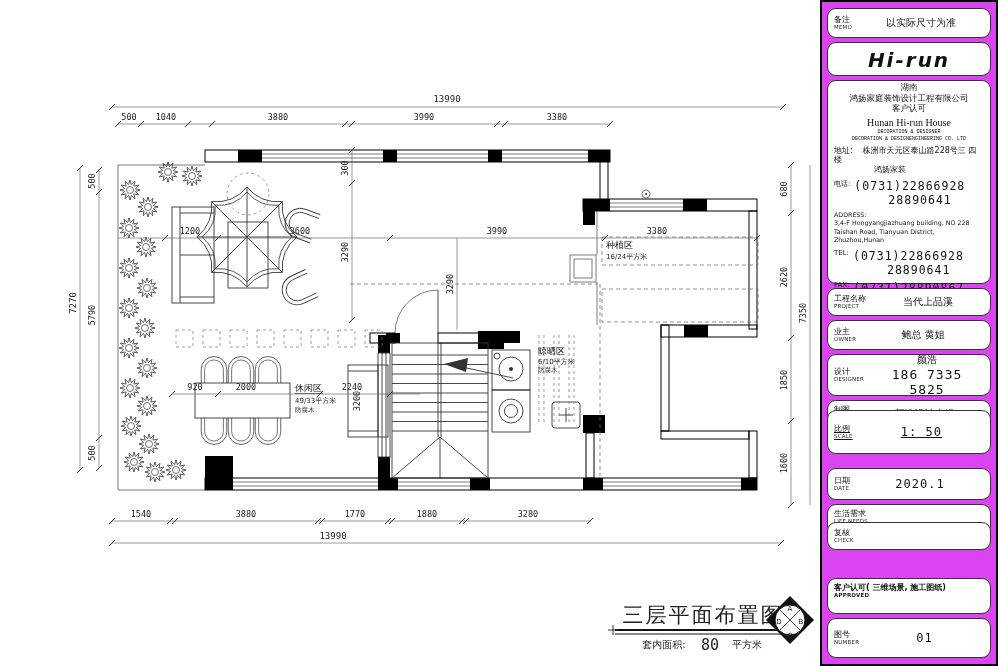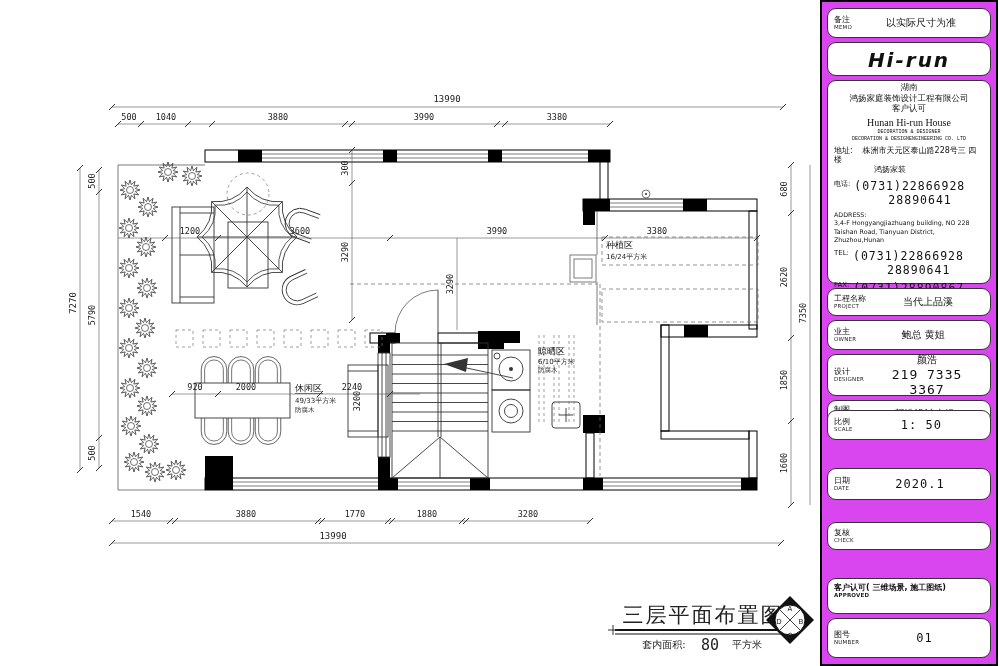--- a/index.html
+++ b/index.html
@@ -451,55 +451,61 @@
   </div>
 
   <div class="tb" style="top:352px;height:42px;">
     <div class="row">
       <div>
             <div class="lab">设计</div>
            <div class="en">DESIGNER</div>
           </div>
       <div style="flex:1;text-align:center;">
         <div style="font-size:10px;">颜浩</div>
-        <div class="num" style="font-size:13px;">219 7335 3367</div>
+        <div class="num" style="font-size:13px;">186 7335 5825</div>
       </div>
     </div>
   </div>
 
   <div class="tb" style="top:398px;height:27px;">
     <div class="row">
       <div>
             <div class="lab">制图</div>
            <div class="en">DRAWER</div>
           </div>
       <div class="val">颜浩设计小组</div>
     </div>
   </div>
 
-  <div class="tb" style="top:408px;height:30px;">
+  <div class="tb" style="top:408px;height:44px;text-decoration:underline;">
     <div class="row">
       <div>
             <div class="lab">比例</div>
            <div class="en">SCALE</div>
           </div>
       <div class="valbig">1: 50</div>
     </div>
   </div>
 
   <div class="tb" style="top:466px;height:32px;">
     <div class="row">
       <div>
             <div class="lab">日期</div>
            <div class="en">DATE</div>
           </div>
       <div class="valbig">2020.1</div>
     </div>
   </div>
 
+  <div class="tb" style="top:502px;height:32px;">
+    <div style="padding-top:3px;">
+          <div class="lab">生活需求</div>
+      <div class="en">LIFE  NEEDS</div>
+        </div>
+  </div>
 
   <div class="tb" style="top:520px;height:28px;">
     <div style="padding-top:4px;">
           <div class="lab">复核</div>
       <div class="en">CHECK</div>
         </div>
   </div>
 
   <div class="tb" style="top:576px;height:36px;">
     <div style="padding-top:3px;font-weight:bold;">

